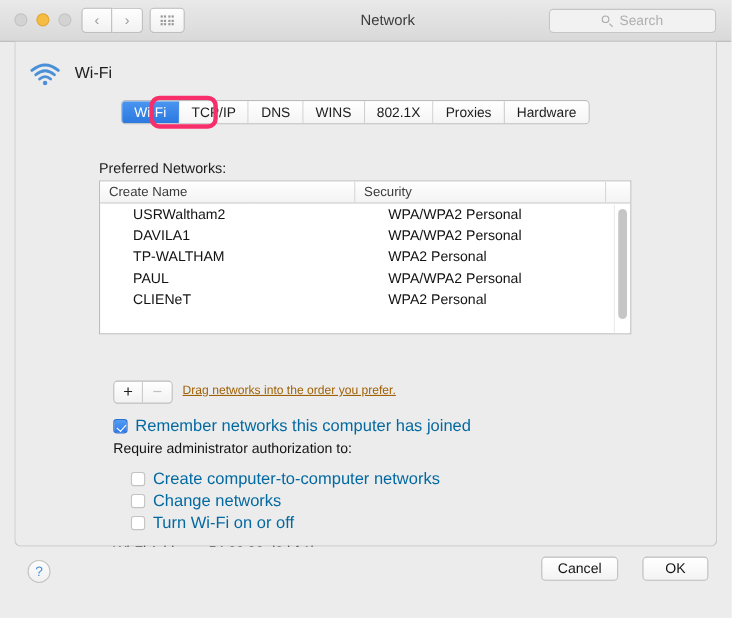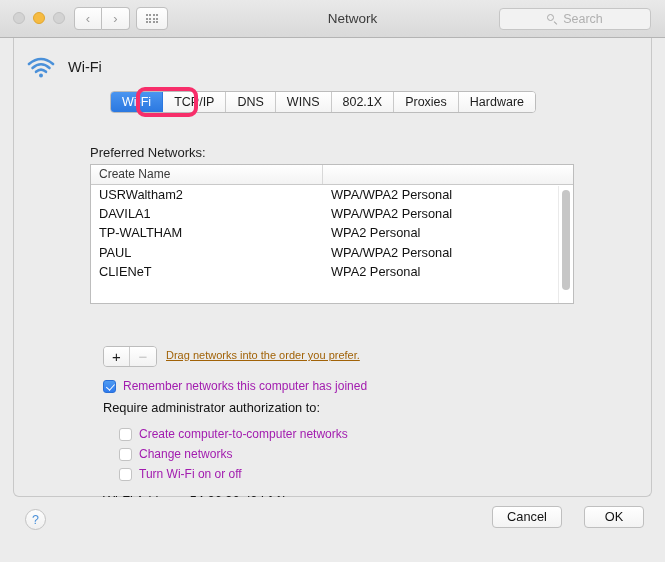--- a/index.html
+++ b/index.html
@@ -237,20 +237,21 @@
   }
   .th.name { width: 232px; border-right: 1px solid #d8d8d8; }
   .th.sec  { width: 228px; border-right: 1px solid #d8d8d8; }
   .th.pad  { flex: 1; }
 
   .tbody { position: relative; }
   .trow {
     display: flex;
     height: 19.2px;
     align-items: center;
+    padding-left: 22px;
   }
   .td {
     font-size: 12.8px;
     color: #121212;
     padding-left: 8px;
     box-sizing: border-box;
     white-space: nowrap;
   }
   .td.name { width: 232px; }
   .td.sec  { width: 228px; }
@@ -329,21 +330,21 @@
   }
   .cb.on::after {
     content: "";
     position: absolute;
     left: 4px; top: 1.5px;
     width: 3.5px; height: 7px;
     border: solid #ffffff;
     border-width: 0 1.7px 1.7px 0;
     transform: rotate(42deg);
   }
-  .cbtext { font-size: 12px; color: #a21caf; white-space: nowrap; }
+  .cbtext { font-size: 15px; color: #0369a1; white-space: nowrap; }
 
   .req-label {
     position: absolute;
     left: 89px; top: 362px;
     font-size: 12.8px;
     color: #121212;
   }
 
   .wifiaddr {
     position: absolute;
@@ -458,20 +459,21 @@
       <div class="tab">Proxies</div>
       <div class="tab">Hardware</div>
     </div>
     <div class="tab-highlight"></div>
 
     <div class="prefnet-label">Preferred Networks:</div>
 
     <div class="table">
       <div class="thead">
         <div class="th name">Create Name</div>
+        <div class="th sec">Security</div>
         <div class="th pad"></div>
       </div>
       <div class="tbody">
         <div class="trow">
           <div class="td name">USRWaltham2</div>
           <div class="td sec">WPA/WPA2 Personal</div>
         </div>
         <div class="trow">
           <div class="td name">DAVILA1</div>
           <div class="td sec">WPA/WPA2 Personal</div>

